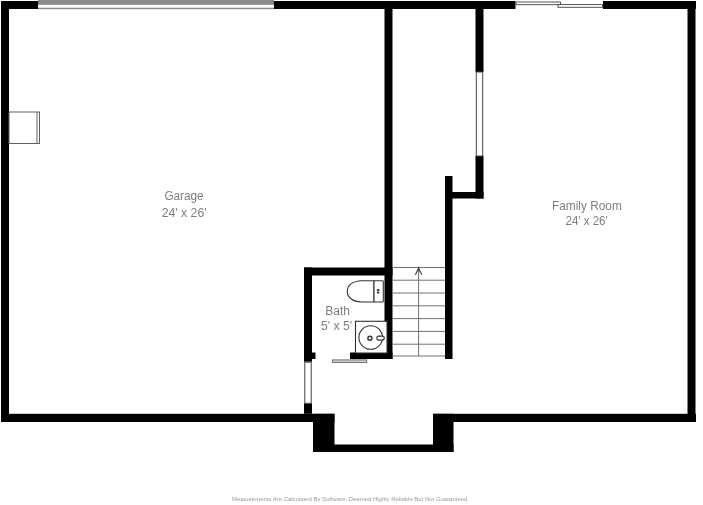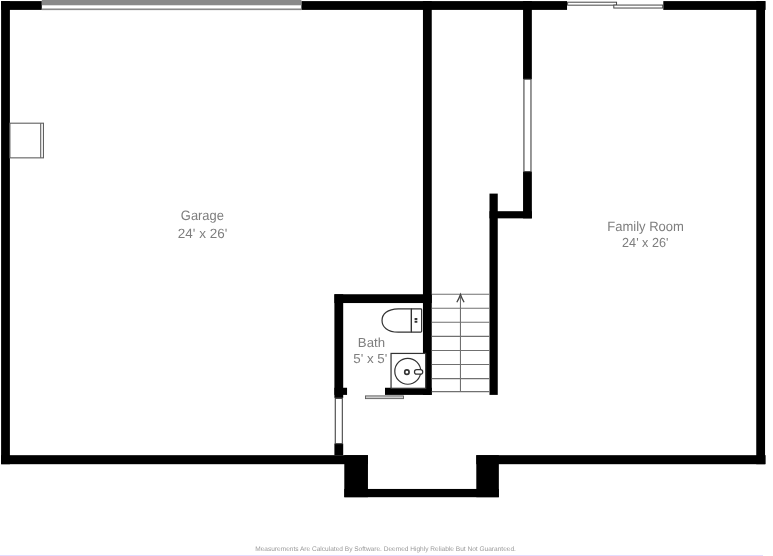--- a/index.html
+++ b/index.html
@@ -1,16 +1,16 @@
 <!DOCTYPE html>
 <html><head>
 <meta charset="utf-8">
 <style>
 html,body{margin:0;padding:0;background:#ffffff;}
-#plan{position:relative;width:703px;height:505px;background:#8b5cf6;overflow:hidden;}
+#plan{position:relative;width:703px;height:505px;background:#86efac;overflow:hidden;}
 svg{display:block;}
 text{font-family:"Liberation Sans",sans-serif;}
 </style>
 </head>
 <body>
 <div id="plan">
 <svg width="703" height="505" viewBox="0 0 703 505" xmlns="http://www.w3.org/2000/svg">
 
 <rect x="0" y="0" width="703" height="505" fill="#ffffff"></rect>
 

